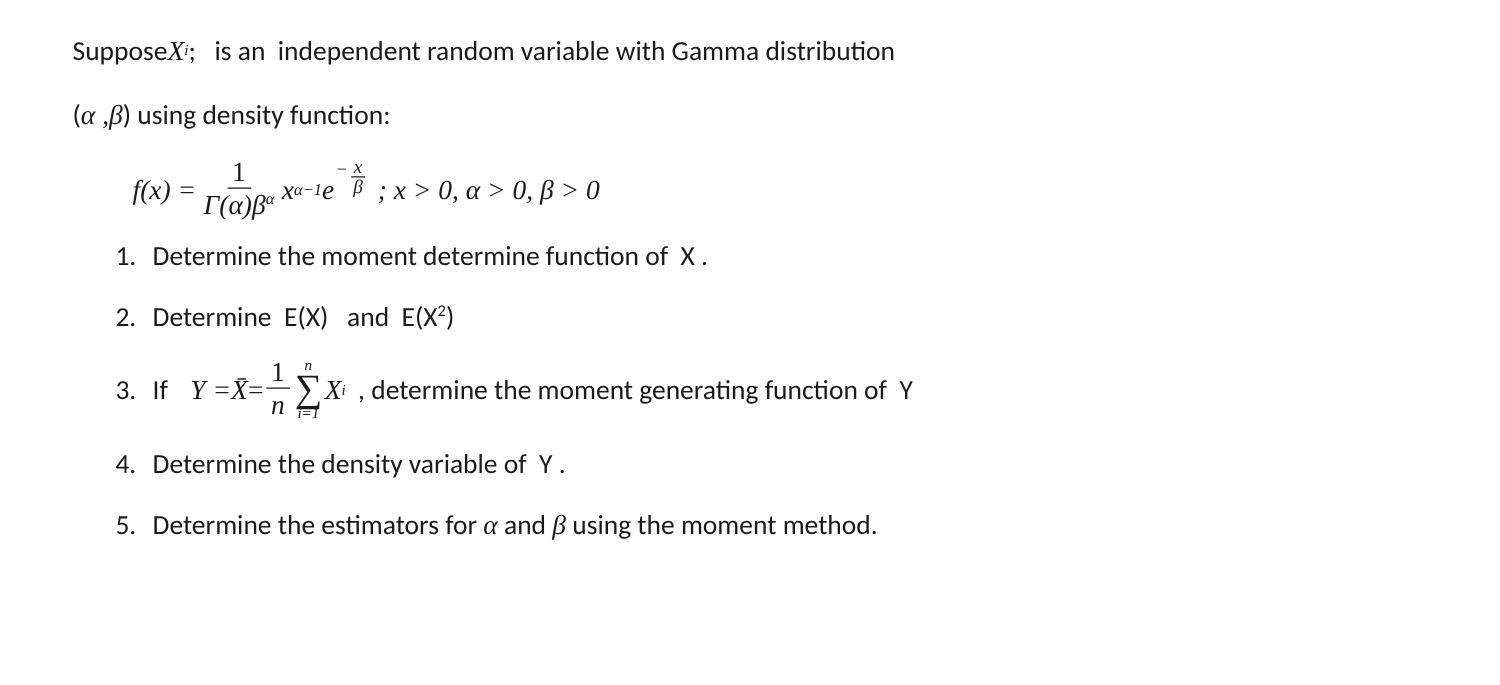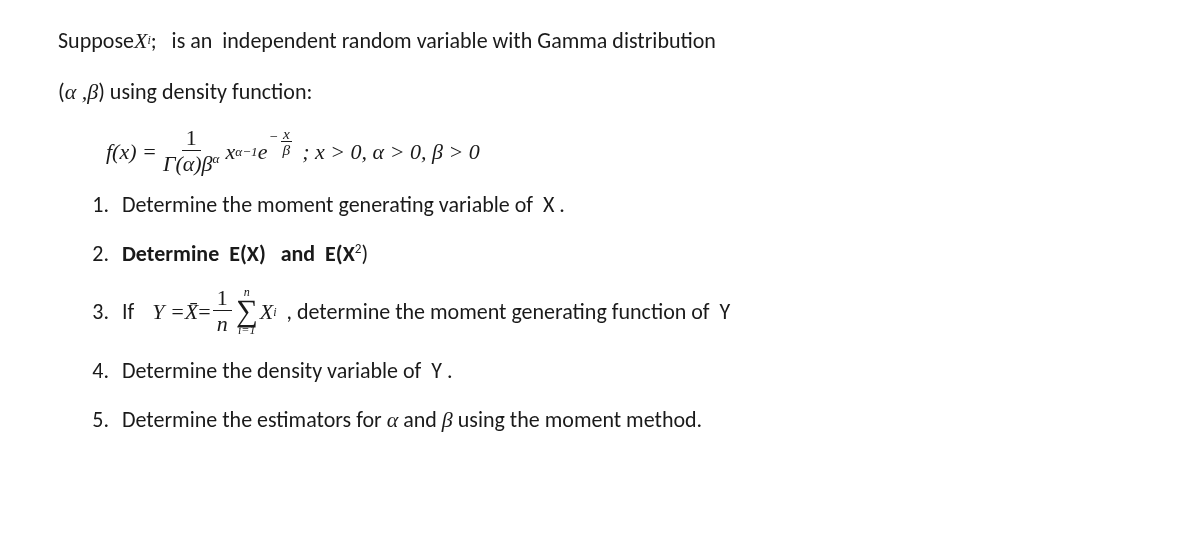--- a/index.html
+++ b/index.html
@@ -64,24 +64,24 @@
     <span class="frac small-frac">
       <span class="num it mathfont">x</span>
       <span class="den it mathfont">β</span>
     </span>
   </span>
   <span class="it mathfont nowrap" style="margin-left:8px;font-family:Liberation Serif, serif;"> ; x &gt; 0, α &gt; 0, β &gt; 0</span>
 </div>
 
 <ol>
   <li>
-    <span style="white-space: pre;">Determine the moment generating variable of  X .</span>
+    <span style="white-space: pre;">Determine the moment determine function of  X .</span>
   </li>
   <li>
-    <span style="white-space: pre; font-weight: bold;">Determine  E(X)   and  E(X</span><span class="sup">2</span><span>)</span>
+    <span style="white-space: pre;">Determine  E(X)   and  E(X</span><span class="sup">2</span><span>)</span>
   </li>
   <li>
     <span style="display:inline-flex; align-items:center; flex-wrap:wrap;">
       <span>If</span>
       <span style="display:inline-block; width:18px;"></span>
       <span class="it mathfont">Y = </span>
       <span class="it mathfont">X̄</span>
       <span class="mathfont"> = </span>
       <span class="frac">
         <span class="num mathfont">1</span>

